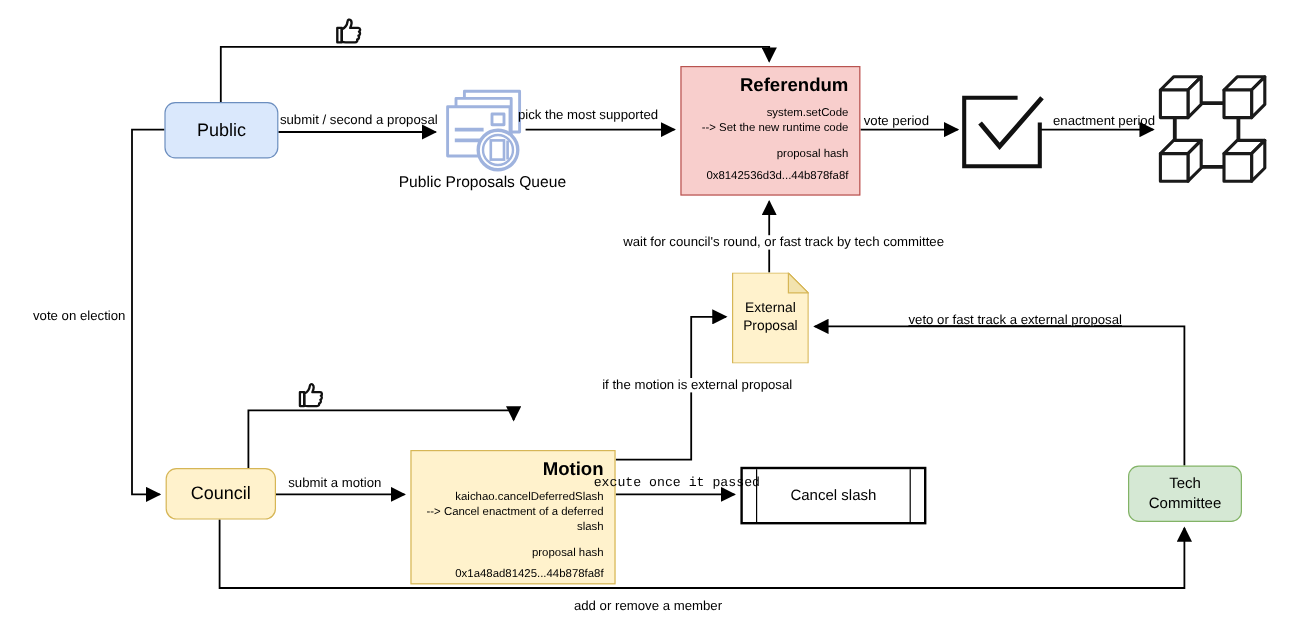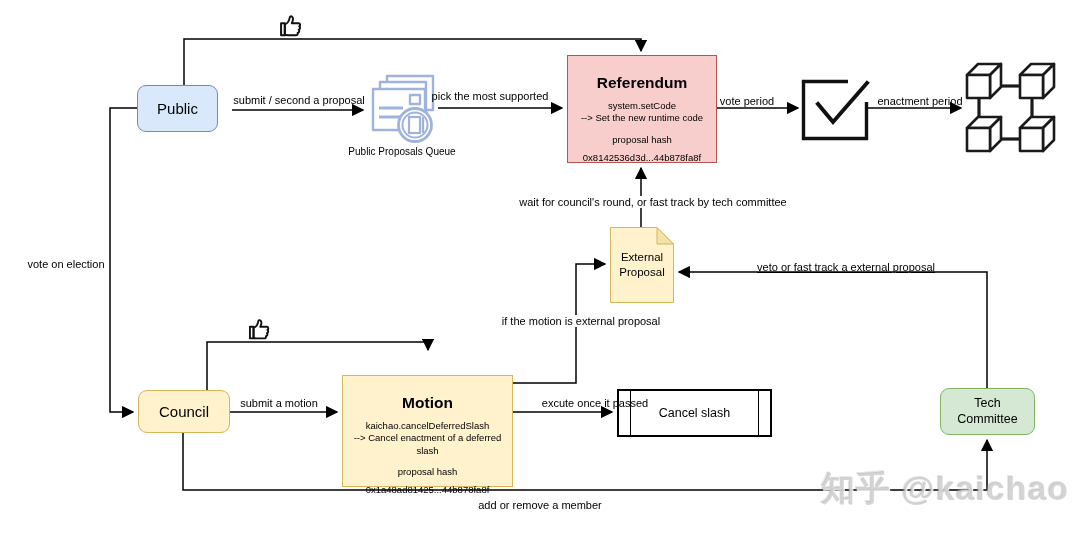--- a/index.html
+++ b/index.html
@@ -4,44 +4,44 @@
 <style>
   html,body{margin:0;padding:0;background:#fff;}
   #canvas{position:relative;width:1080px;height:536px;background:#fff;overflow:hidden;
           font-family:"Liberation Sans","DejaVu Sans",sans-serif;color:#000;}
   svg{display:block;}
   .layer{position:absolute;left:0;top:0;}
   
   .node{position:absolute;box-sizing:border-box;display:flex;align-items:center;justify-content:center;
         text-align:center;z-index:2;}
   .rounded{border-radius:9px;border:1px solid;}
-  .n-public{left:137px;top:85px;width:81px;height:47px;background:var(--blue-fill);border-color:var(--blue-border);font-size:15px;text-align:right;}
+  .n-public{left:137px;top:85px;width:95px;height:47px;background:var(--blue-fill);border-color:var(--blue-border);font-size:15px;text-align:right;}
   .n-council{left:138px;top:390px;width:92px;height:43px;background:var(--yellow-fill);border-color:var(--yellow-border);font-size:15px;}
   .n-tech{left:940px;top:388px;width:95px;height:47px;background:var(--green-fill);border-color:var(--green-border);font-size:12.5px;line-height:1.25;}
   .n-tech span{display:block;width:72px;margin:0 auto;}
-  .card{position:absolute;box-sizing:border-box;border:1px solid;z-index:2;padding:18px 9px;text-align:center;}
+  .card{position:absolute;box-sizing:border-box;border:1px solid;z-index:2;padding:7px 9px;text-align:right;}
   .n-referendum{left:567px;top:55px;width:150px;height:108px;background:var(--red-fill);border-color:var(--red-border);}
   .n-motion{left:342px;top:355px;width:171px;height:112px;background:var(--yellow-fill);border-color:var(--yellow-border);margin-top:20px;}
   .card h3{margin:0 0 8px 0;font-size:15.5px;font-weight:bold;}
   .card .ln{font-size:9.5px;line-height:1.3;}
   .card .gap{height:9px;}
   .card .sgap{height:6px;}
   
   .n-external{left:610px;top:227px;width:64px;height:76px;z-index:2;position:absolute;}
   .n-external .txt{position:absolute;left:0;top:0;width:100%;height:100%;display:flex;align-items:center;justify-content:center;
                    text-align:center;font-size:11.5px;line-height:1.3;}
   
   .n-cancel{left:617px;top:389px;width:155px;height:48px;background:#fff;border:2px solid #000;font-size:12.5px;}
   .n-cancel .bar{position:absolute;top:0;bottom:0;width:0;border-left:1.5px solid #000;}
   .n-cancel .bar.l{left:11px;} .n-cancel .bar.r{right:11px;}
   
   .elabel{position:absolute;transform:translate(-50%,-50%);font-size:11px;white-space:nowrap;z-index:3;}
   .elabel.bg{background:#fff;padding:0 3px;}
   
-  .icolabel{position:absolute;transform:translate(-50%,-50%);font-size:10px;white-space:nowrap;z-index:2;}
+  .icolabel{position:absolute;transform:translate(-50%,-50%);font-size:13px;white-space:nowrap;z-index:2;}
   
   .watermark{position:absolute;left:945px;top:489px;transform:translate(-50%,-50%);
              font-size:34px;font-weight:bold;letter-spacing:1px;white-space:nowrap;z-index:4;
              color:rgba(178,178,178,0.55);text-shadow:1px 1px 0 rgba(255,255,255,0.9),-1px -1px 0 rgba(150,150,150,0.25);}
   .icon{position:absolute;z-index:2;}
 </style>
 </head>
 <body>
 
 <div id="canvas">
@@ -179,19 +179,18 @@
   </svg>
 
   <div class="elabel" style="left:299px;top:100px;">submit / second a proposal</div>
   <div class="elabel" style="left:490px;top:96px;">pick the most supported</div>
   <div class="elabel" style="left:747px;top:101px;">vote period</div>
   <div class="elabel" style="left:920px;top:101px;">enactment period</div>
   <div class="elabel bg" style="left:653px;top:202px;">wait for council's round, or fast track by tech committee</div>
   <div class="elabel" style="left:846px;top:267px;text-decoration:underline;">veto or fast track a external proposal</div>
   <div class="elabel bg" style="left:581px;top:321px;text-align:right;">if the motion is external proposal</div>
   <div class="elabel" style="left:279px;top:403px;">submit a motion</div>
-  <div class="elabel" style="left:595px;top:403px;">excute once it passed</div>
+  <div class="elabel" style="left:564px;top:403px;font-family:Liberation Mono, monospace;">excute once it passed</div>
   <div class="elabel" style="left:540px;top:505px;">add or remove a member</div>
   <div class="elabel" style="left:66px;top:264px;">vote on election</div>
 
-  <div class="watermark">知乎 @kaichao</div>
 
 </div>
 
 </body></html>

